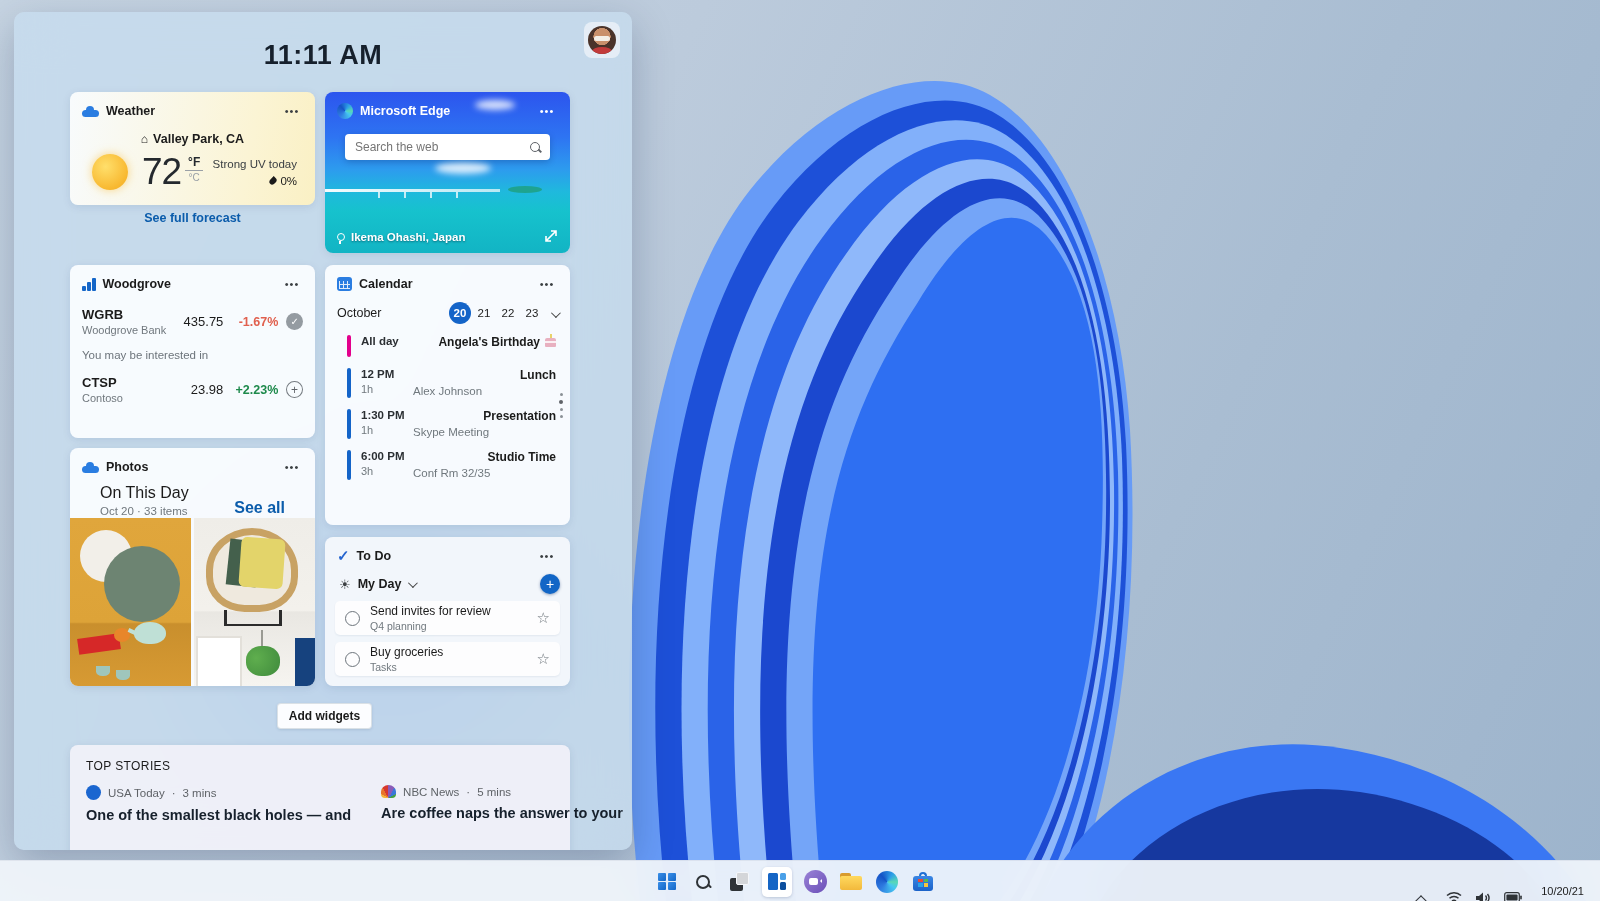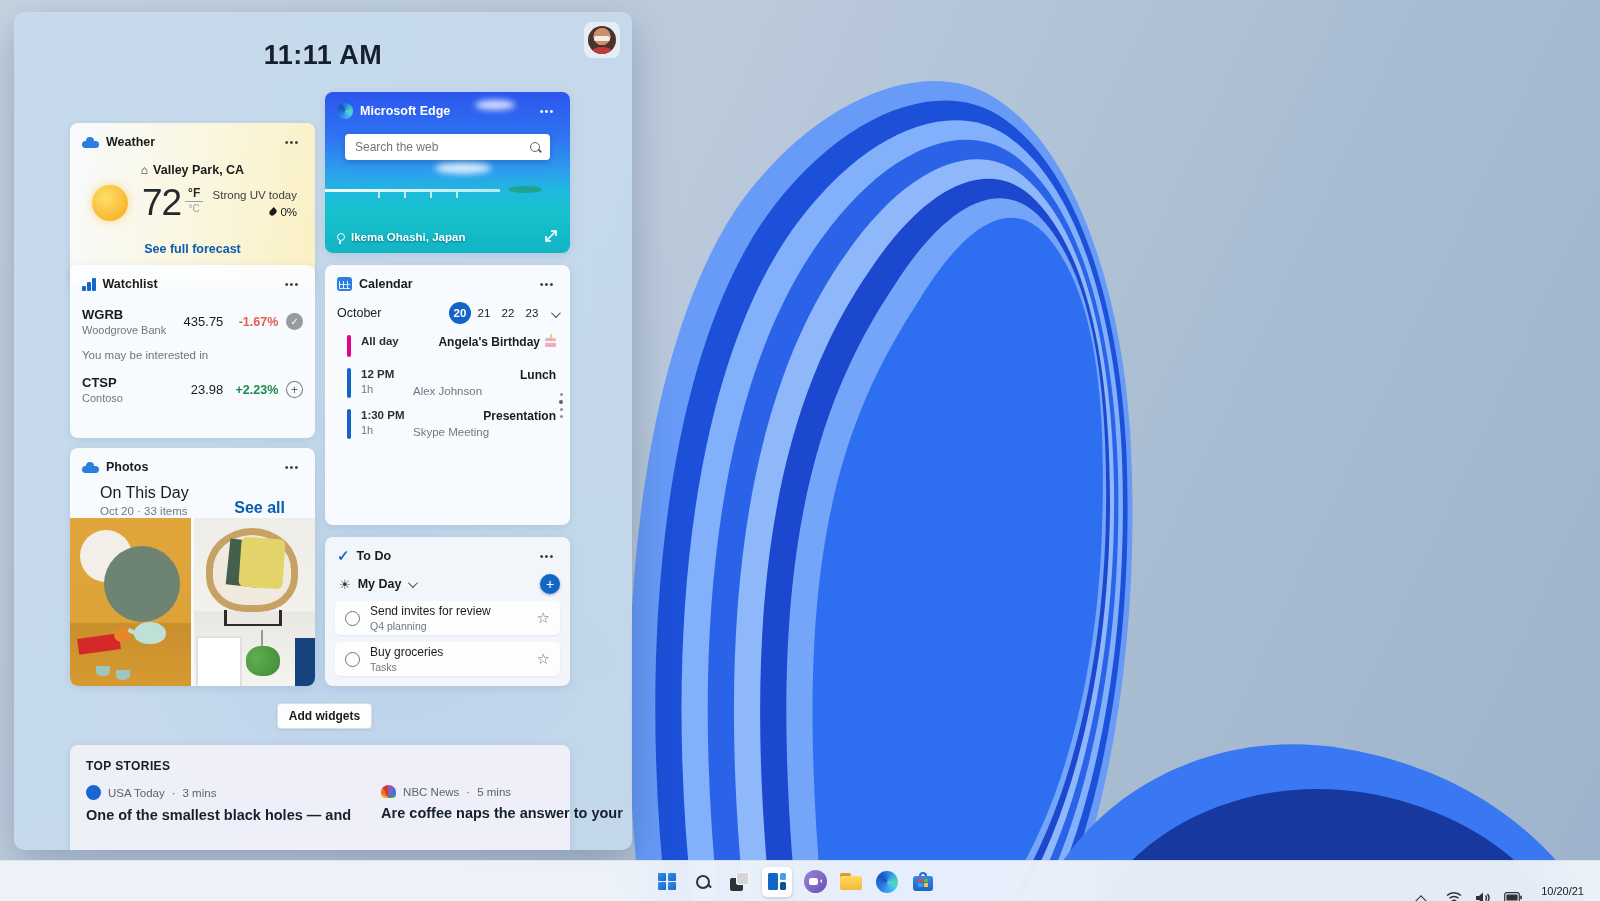--- a/index.html
+++ b/index.html
@@ -57,22 +57,22 @@
     background:conic-gradient(from 130deg,#45c7f1,#2f7be0 95deg,#1553c6 190deg,#2e9fe8 265deg,#59d8b5 320deg,#45c7f1); }
   .home-glyph { font-size:12px; color:#222; }
   .drop { width:6px; height:8px; background:#1b1b1b; border-radius:0 50% 50% 50%;
     transform:rotate(45deg); display:inline-block; }
   .chev { display:inline-block; width:7px; height:7px; border-right:1.6px solid #444;
     border-bottom:1.6px solid #444; transform:rotate(45deg) translateY(-2px); }
   .star { color:#70777d; font-size:15px; }
   .sun-glyph { font-size:13px; color:#3c4043; }
 
   
-  .weather { left:56px; top:80px; width:245px; height:164px;
-    background:linear-gradient(100deg,#f8fbfd 0%,#fbf4d4 72%,#faf0c4 100%);margin-top:31px; }
+  .weather { left:56px; top:80px; width:245px; height:113px;
+    background:linear-gradient(100deg,#f8fbfd 0%,#fbf4d4 72%,#faf0c4 100%); }
   .weather-loc { display:flex; justify-content:center; align-items:center; gap:5px;
     margin-top:12px; font-size:12.5px; font-weight:700; color:#1b1b1b; }
   .weather-main { display:flex; align-items:center; margin:6px 18px 0 22px; }
   .weather-sun { width:36px; height:36px; border-radius:50%;
     background:radial-gradient(circle at 38% 35%,#ffdf6b,#f8b830 70%,#f0a822);
     box-shadow:0 0 10px rgba(250,190,60,0.6); }
   .temp-wrap { display:flex; align-items:flex-start; margin-left:14px; }
   .temp-num { font-size:37px; color:#24292e; letter-spacing:-1px; line-height:40px; }
   .unit-toggle { margin-left:4px; margin-top:3px; display:flex; flex-direction:column;
     align-items:center; width:18px; }
@@ -207,21 +207,21 @@
   .task-texts { flex:1; }
   .task-title { font-size:12px; color:#1b1b1b; }
   .task-list { font-size:10.5px; color:#70787e; margin-top:2px; }
 
   
   .add-widgets { position:absolute; left:263px; top:691px; width:95px; height:26px;
     background:rgba(255,255,255,0.95); border:1px solid rgba(120,140,160,0.25); border-radius:4px;
     font-size:12px; font-weight:700; color:#1b1b1b; cursor:pointer;
     font-family:"Liberation Sans",sans-serif; box-shadow:0 1px 3px rgba(20,40,80,0.12); }
   .stories { left:56px; top:733px; width:500px; height:140px; background:rgba(242,241,249,0.92); }
-  .stories-heading { padding:14px 0 0 16px; font-size:12px; font-weight:700; color:#1b1b1b;
+  .stories-heading { padding:14px 0 0 16px; font-size:12px; font-weight:400; color:#1b1b1b;
     letter-spacing:0.4px; }
   .stories-row { display:flex; padding:0 16px; margin-top:12px; gap:30px; }
   .story { flex:1; cursor:pointer; }
   .story-src { display:flex; align-items:center; gap:7px; font-size:11.5px; color:#5f6368; }
   .logo-usatoday { width:15px; height:15px; border-radius:50%; background:#1a66d0; }
   .logo-nbc { width:15px; height:13px; border-radius:50% 50% 4px 4px;
     background:conic-gradient(from -90deg at 50% 100%, #f5b43a 0 30deg, #e8742c 30deg 60deg,
       #d6372e 60deg 90deg, #8a5bb8 90deg 120deg, #3a77d8 120deg 150deg, #46a046 150deg 180deg,
       transparent 180deg); }
   .story-headline { margin-top:7px; font-size:14.5px; font-weight:700; color:#16202c;
@@ -380,21 +380,21 @@
     </svg>
   </div>
 
   <div class="card watchlist">
     <div class="card-header">
       <span class="chart-icon">
         <i style="height:5px"></i>
           <i style="height:9px"></i>
           <i style="height:13px"></i>
       </span>
-      <span class="card-title">Watchlist</span>
+      <span class="card-title">Woodgrove</span>
       <button class="kebab">•••</button>
     </div>
     <div class="stock-row">
       <div class="stock-names">
         <div class="stock-sym">WGRB</div>
         <div class="stock-co">Woodgrove Bank</div>
       </div>
       <div class="stock-price">435.75</div>
       <div class="stock-chg chg-down">-1.67%</div>
       <span class="badge badge-check">✓</span>
@@ -457,20 +457,33 @@
           <div class="ev-time">1:30 PM</div>
           <div class="ev-dur">1h</div>
         </div>
         <div class="ev-texts">
           <div class="ev-title">
               <span>Presentation</span>
             </div>
           <div class="ev-sub">Skype Meeting</div>
         </div>
       </div>
+      <div class="ev-row">
+        <span class="ev-bar"></span>
+        <div class="ev-times">
+          <div class="ev-time">6:00 PM</div>
+          <div class="ev-dur">3h</div>
+        </div>
+        <div class="ev-texts">
+          <div class="ev-title">
+              <span>Studio Time</span>
+            </div>
+          <div class="ev-sub">Conf Rm 32/35</div>
+        </div>
+      </div>
     </div>
     <div class="cal-scrolldots">
         <i></i>
         <i></i>
         <i></i>
         <i></i>
       </div>
   </div>
 
   <div class="card photos">

